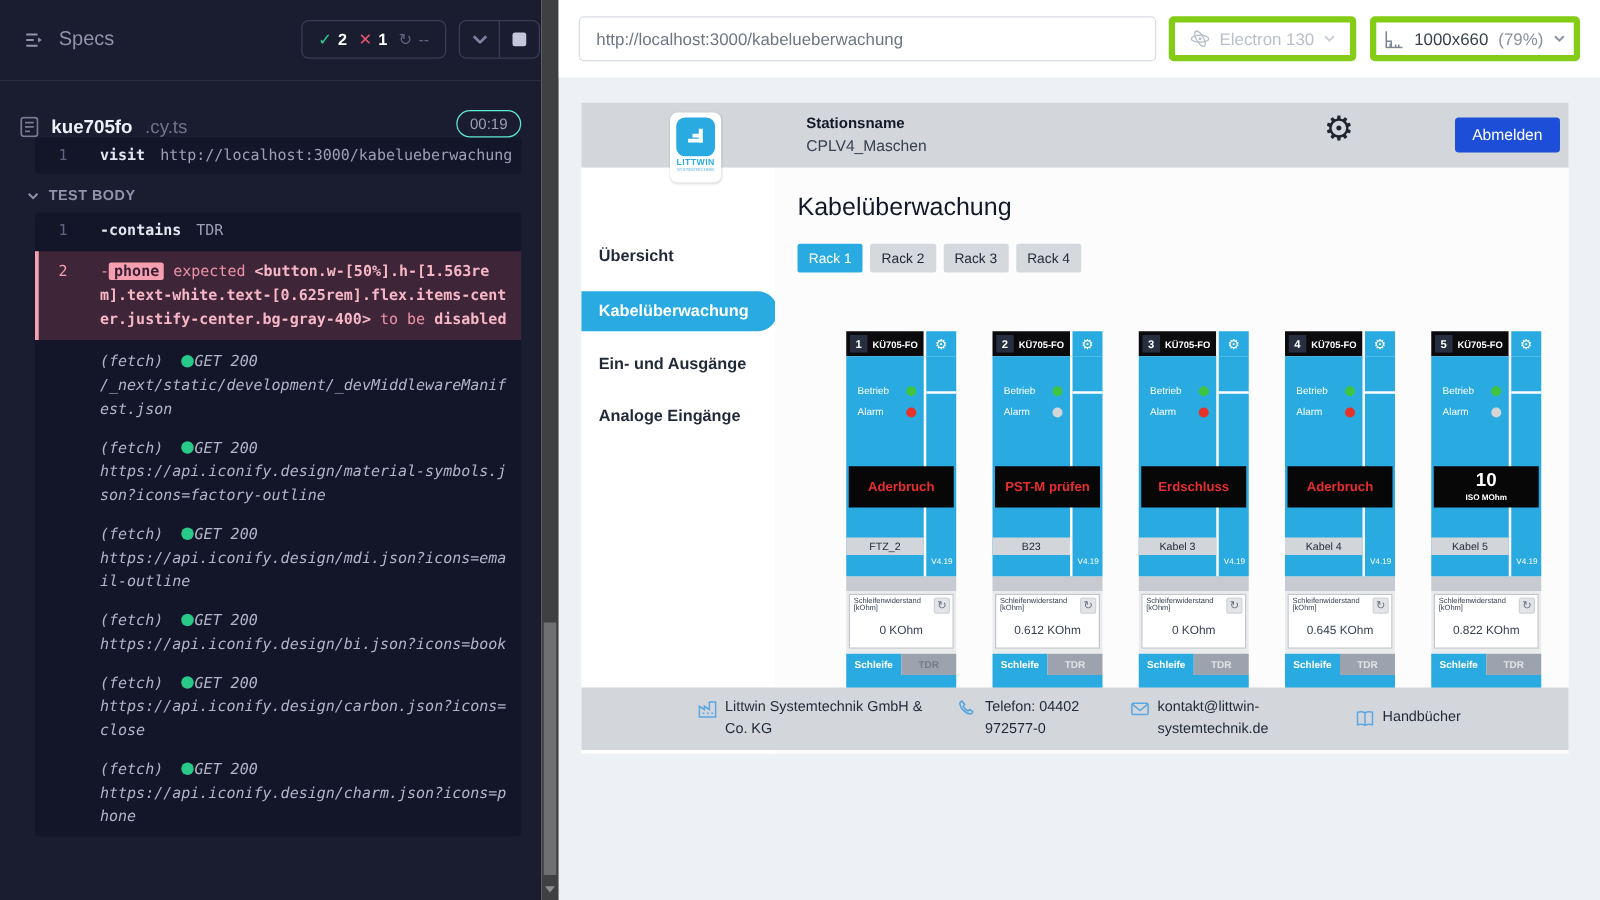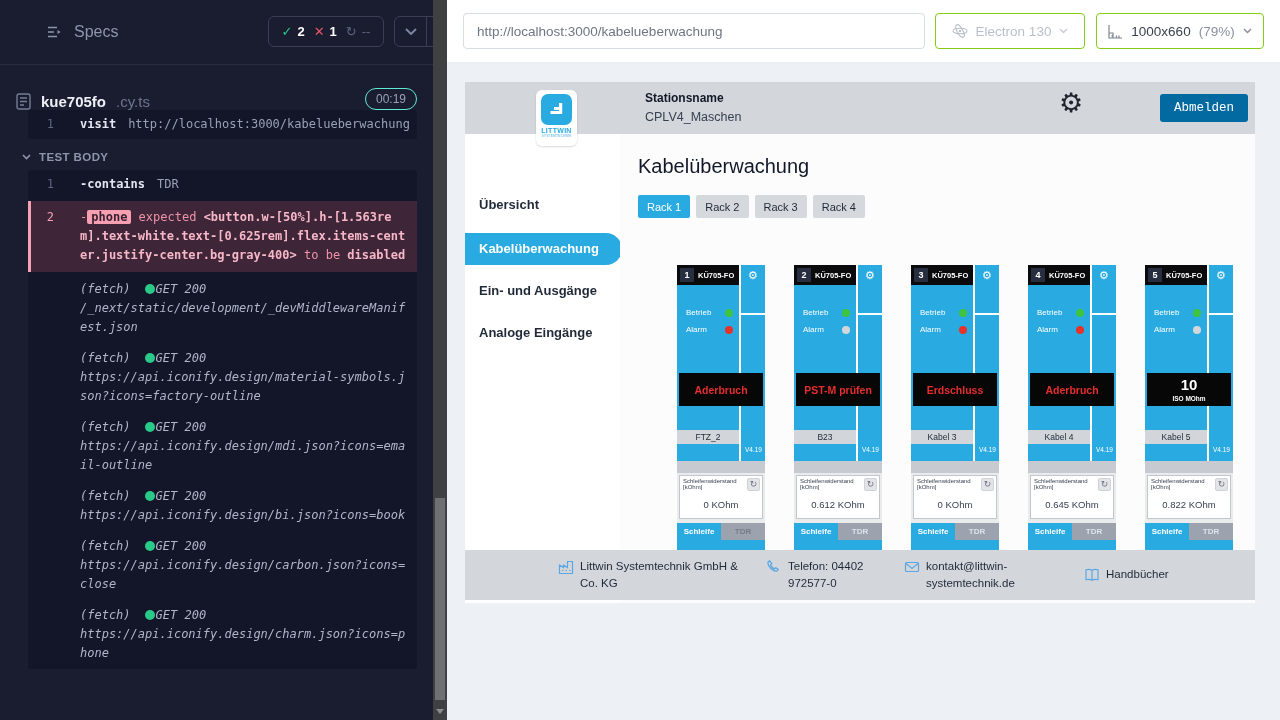--- a/index.html
+++ b/index.html
@@ -2,21 +2,21 @@
 <html><head>
 <meta charset="utf-8">
 <style>
   * { margin:0; padding:0; box-sizing:border-box; }
   html,body { width:1280px; height:720px; }
   body { font-family:"Liberation Sans", sans-serif; background:#edf0f4; position:relative; overflow:hidden; }
   svg { display:block; }
 
   
   .reporter { position:absolute; left:0; top:0; width:433px; height:720px; background:#1a1d2f; color:#c6c9da; }
-  .r-header { height:64px; position:relative; display:flex; align-items:center;margin-left:27px; }
+  .r-header { height:64px; position:relative; display:flex; align-items:center; }
   .specs-btn { display:flex; align-items:center; gap:10px; margin-left:20px; color:#8f95ad; font-size:16px; }
   .stats { position:absolute; left:241px; top:16px; height:31px; width:116px; border:1px solid #3a3e55; border-radius:6px; display:flex; align-items:center; justify-content:center; gap:9px; font-size:13px; }
   .stat { display:flex; align-items:center; gap:5px; }
   .stat .num { color:#fff; font-weight:bold; }
   .pass-ic { color:#2bc98c; font-size:13px; }
   .fail-ic { color:#e8556a; font-size:13px; }
   .pend-ic { color:#5d6380; font-size:13px; }
   .pend .num { color:#5d6380; font-weight:normal; }
   .win-controls { position:absolute; left:367px; top:16px; width:65px; height:31px; border:1px solid #3a3e55; border-radius:6px; display:flex; }
   .wc-cell { flex:1; display:flex; align-items:center; justify-content:center; }
@@ -50,37 +50,37 @@
   
   .r-scrollbar { position:absolute; left:433px; top:0; width:14px; height:720px; background:#3f4042; }
   .r-thumb { position:absolute; left:2px; right:2px; top:498px; height:202px; background:#6f7072; }
   .r-arrow { position:absolute; left:0; bottom:0; width:14px; height:18px; display:flex; align-items:center; justify-content:center; }
   .r-arrow::after { content:""; border-left:4px solid transparent; border-right:4px solid transparent; border-top:5px solid #8d8e90; }
 
   
   .stage { position:absolute; left:447px; top:0; width:833px; height:720px; background:#edf0f4; }
   .toolbar { height:62px; background:#fff; position:relative; }
   .url-box { position:absolute; left:16px; top:13px; width:462px; height:36px; border:1px solid #d8dce3; border-radius:4px; display:flex; align-items:center; padding-left:13px; color:#6e7683; font-size:13.5px; background:#fff; }
-  .tb-btn { position:absolute; top:13px; height:36px; border:1px solid #84cc16; border-radius:4px; display:flex; align-items:center; justify-content:center; gap:8px; background:#fff; font-size:13.5px; }
+  .tb-btn { position:absolute; top:13px; height:36px; border:5px solid #84cc16; border-radius:4px; display:flex; align-items:center; justify-content:center; gap:8px; background:#fff; font-size:13.5px; }
   .btn-browser { left:488px; width:150px; color:#b9bfca; }
   .btn-size { left:649px; width:168px; color:#3a424e; }
   .size-zoom { color:#8a919d; }
 
   
   .aut { position:absolute; left:18px; top:82px; width:790px; height:521px; background:#f7f8f9; overflow:hidden; }
   .aut-header { height:52px; background:#d3d6db; position:relative; z-index:6; }
   .logo-card { position:absolute; left:71px; top:8px; width:41px; height:56px; background:#fff; border-radius:6px; box-shadow:0 1px 2px rgba(0,0,0,.15); text-align:center; }
   .logo-sq { width:31px; height:31px; background:#29abe2; border-radius:7px; margin:4px auto 0; display:flex; align-items:center; justify-content:center; }
   .logo-title { color:#29abe2; font-size:7px; font-weight:bold; letter-spacing:.3px; margin-top:2px; }
   .logo-sub { color:#8ecbee; font-size:3.5px; font-weight:bold; }
   .station { position:absolute; left:180px; top:9px; }
   .station-label { font-size:12px; font-weight:bold; color:#111827; }
   .station-name { font-size:12.5px; color:#374151; margin-top:5px; }
   .hdr-gear { position:absolute; left:594px; top:8px; font-size:27px; line-height:1; color:#20242c; cursor:pointer; background:none; border:none; }
-  .logout-btn { position:absolute; right:7px; top:12px; height:28px; padding:0 14px; background:#0369a1; color:#fff; border:none; border-radius:3px; font-size:12.5px; font-family:Liberation Mono, monospace; }
+  .logout-btn { position:absolute; right:7px; top:12px; height:28px; padding:0 14px; background:#1d4ed8; color:#fff; border:none; border-radius:3px; font-size:12.5px; font-family:Liberation Sans, sans-serif; }
 
   .aut-body { display:flex; height:469px; }
   .sidebar { width:155px; background:#fff; padding-top:61px; flex:none; }
   .nav-item { height:20px; line-height:20px; padding-left:14px; font-weight:bold; font-size:13px; color:#1f2937; cursor:pointer; }
   .nav-item.n1 { margin-bottom:18px; }
   .nav-item.active { width:157px; height:32px; line-height:32px; background:#29abe2; color:#fff; border-radius:0 16px 16px 0; margin-bottom:16px; }
   .nav-item.n3 { margin-bottom:22px; }
   .content { flex:1; background:#fcfcfd; position:relative; }
   .page-title { position:absolute; left:18px; top:21px; font-size:20px; color:#111827; font-weight:normal; }
   .tabs { position:absolute; left:18px; top:61px; display:flex; gap:6px; }

